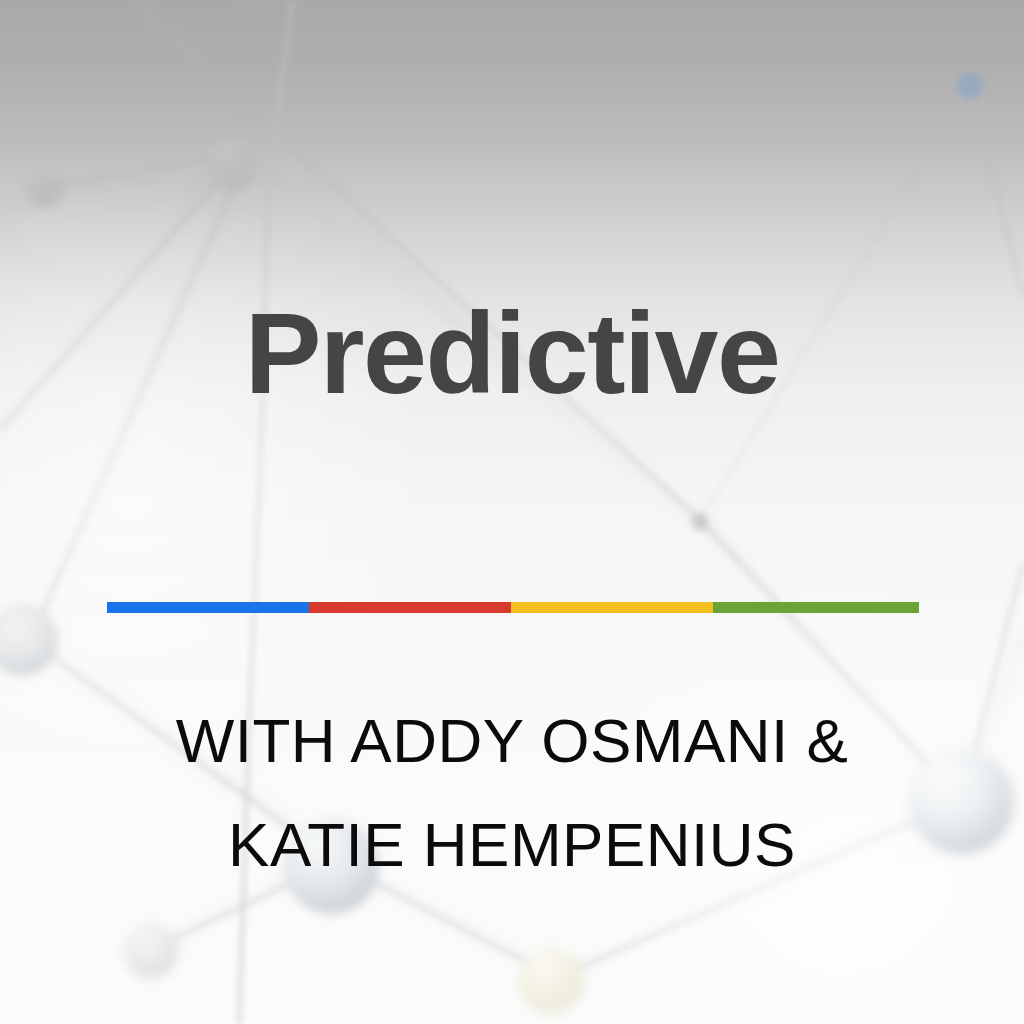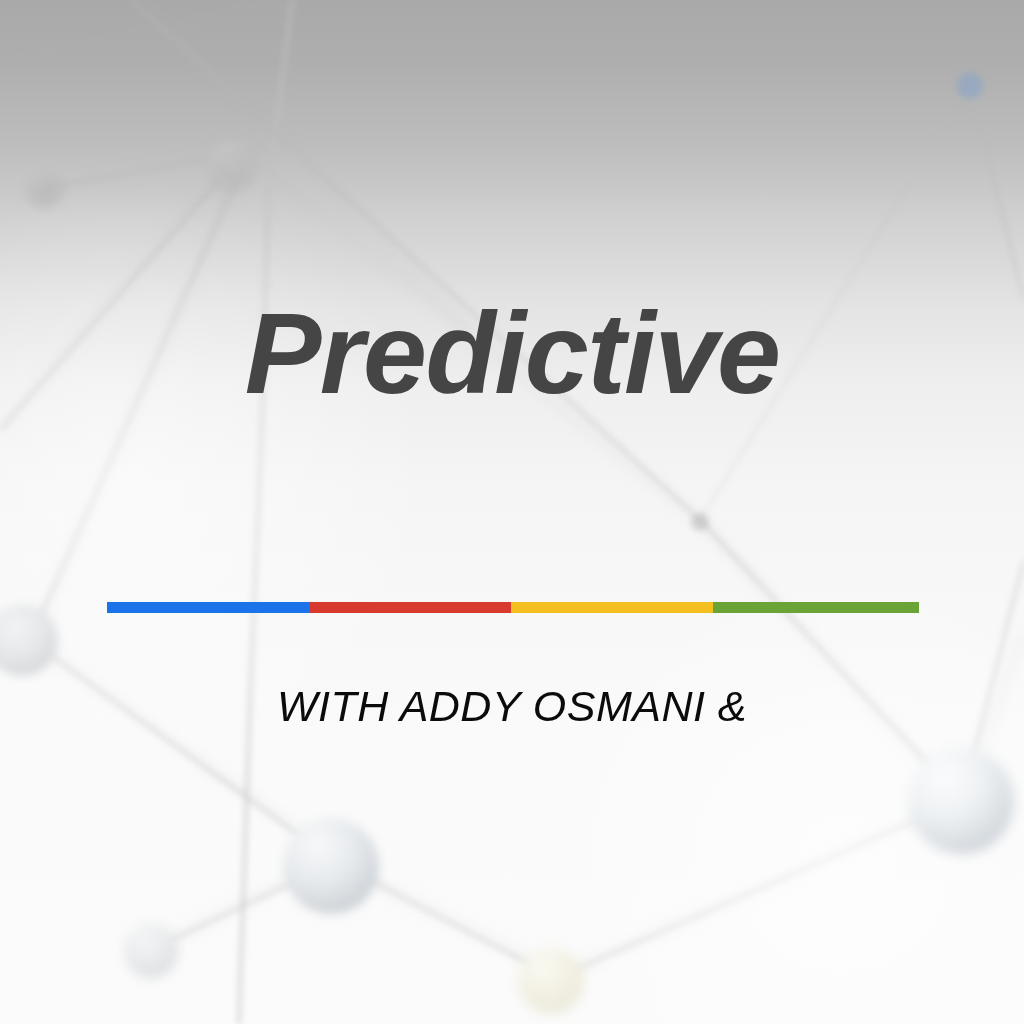--- a/index.html
+++ b/index.html
@@ -1,16 +1,16 @@
 <!DOCTYPE html>
 <html><head>
 <meta charset="utf-8">
 <title>Predictive Fetching</title>
 <style>
-  * { margin:0; padding:0; box-sizing:border-box;font-style:italic; }
+  * { margin:0; padding:0; box-sizing:border-box; }
 
   html, body {
     width:1024px; height:1024px;
     overflow:hidden;
     background:#ffffff;
     font-family:"Liberation Sans", sans-serif;
   }
 
   #slide {
     position:relative;
@@ -137,24 +137,25 @@
     position:absolute;
     top:678px;
     left:0; right:0;
     text-align:center;
   }
   .subtitle-line {
     display:block;
     color:#0b0b0b;
     font-family:"Liberation Sans", sans-serif;
     font-weight:400;
-    font-size:43px;
+    font-size:62px;
     line-height:1.32;
     letter-spacing:0.5px;
     white-space:nowrap;
+    margin-top:22px;
   }
 </style>
 </head>
 <body>
 
 <div id="slide">
 
   <div class="bg-layer">
 
     <div class="bg-gradient"></div>
@@ -241,16 +242,17 @@
 
     <div class="rule">
       <div class="rule-seg blue" style="background:#1a73e8;"></div>
       <div class="rule-seg red" style="background:#d93a2e;"></div>
       <div class="rule-seg yellow" style="background:#f4c020;"></div>
       <div class="rule-seg green" style="background:#6aa336;"></div>
     </div>
 
     <div class="subtitle-block">
       <span class="subtitle-line">WITH ADDY OSMANI &amp;</span>
+      <span class="subtitle-line">KATIE HEMPENIUS</span>
     </div>
 
   </div>
 </div>
 
 </body></html>

